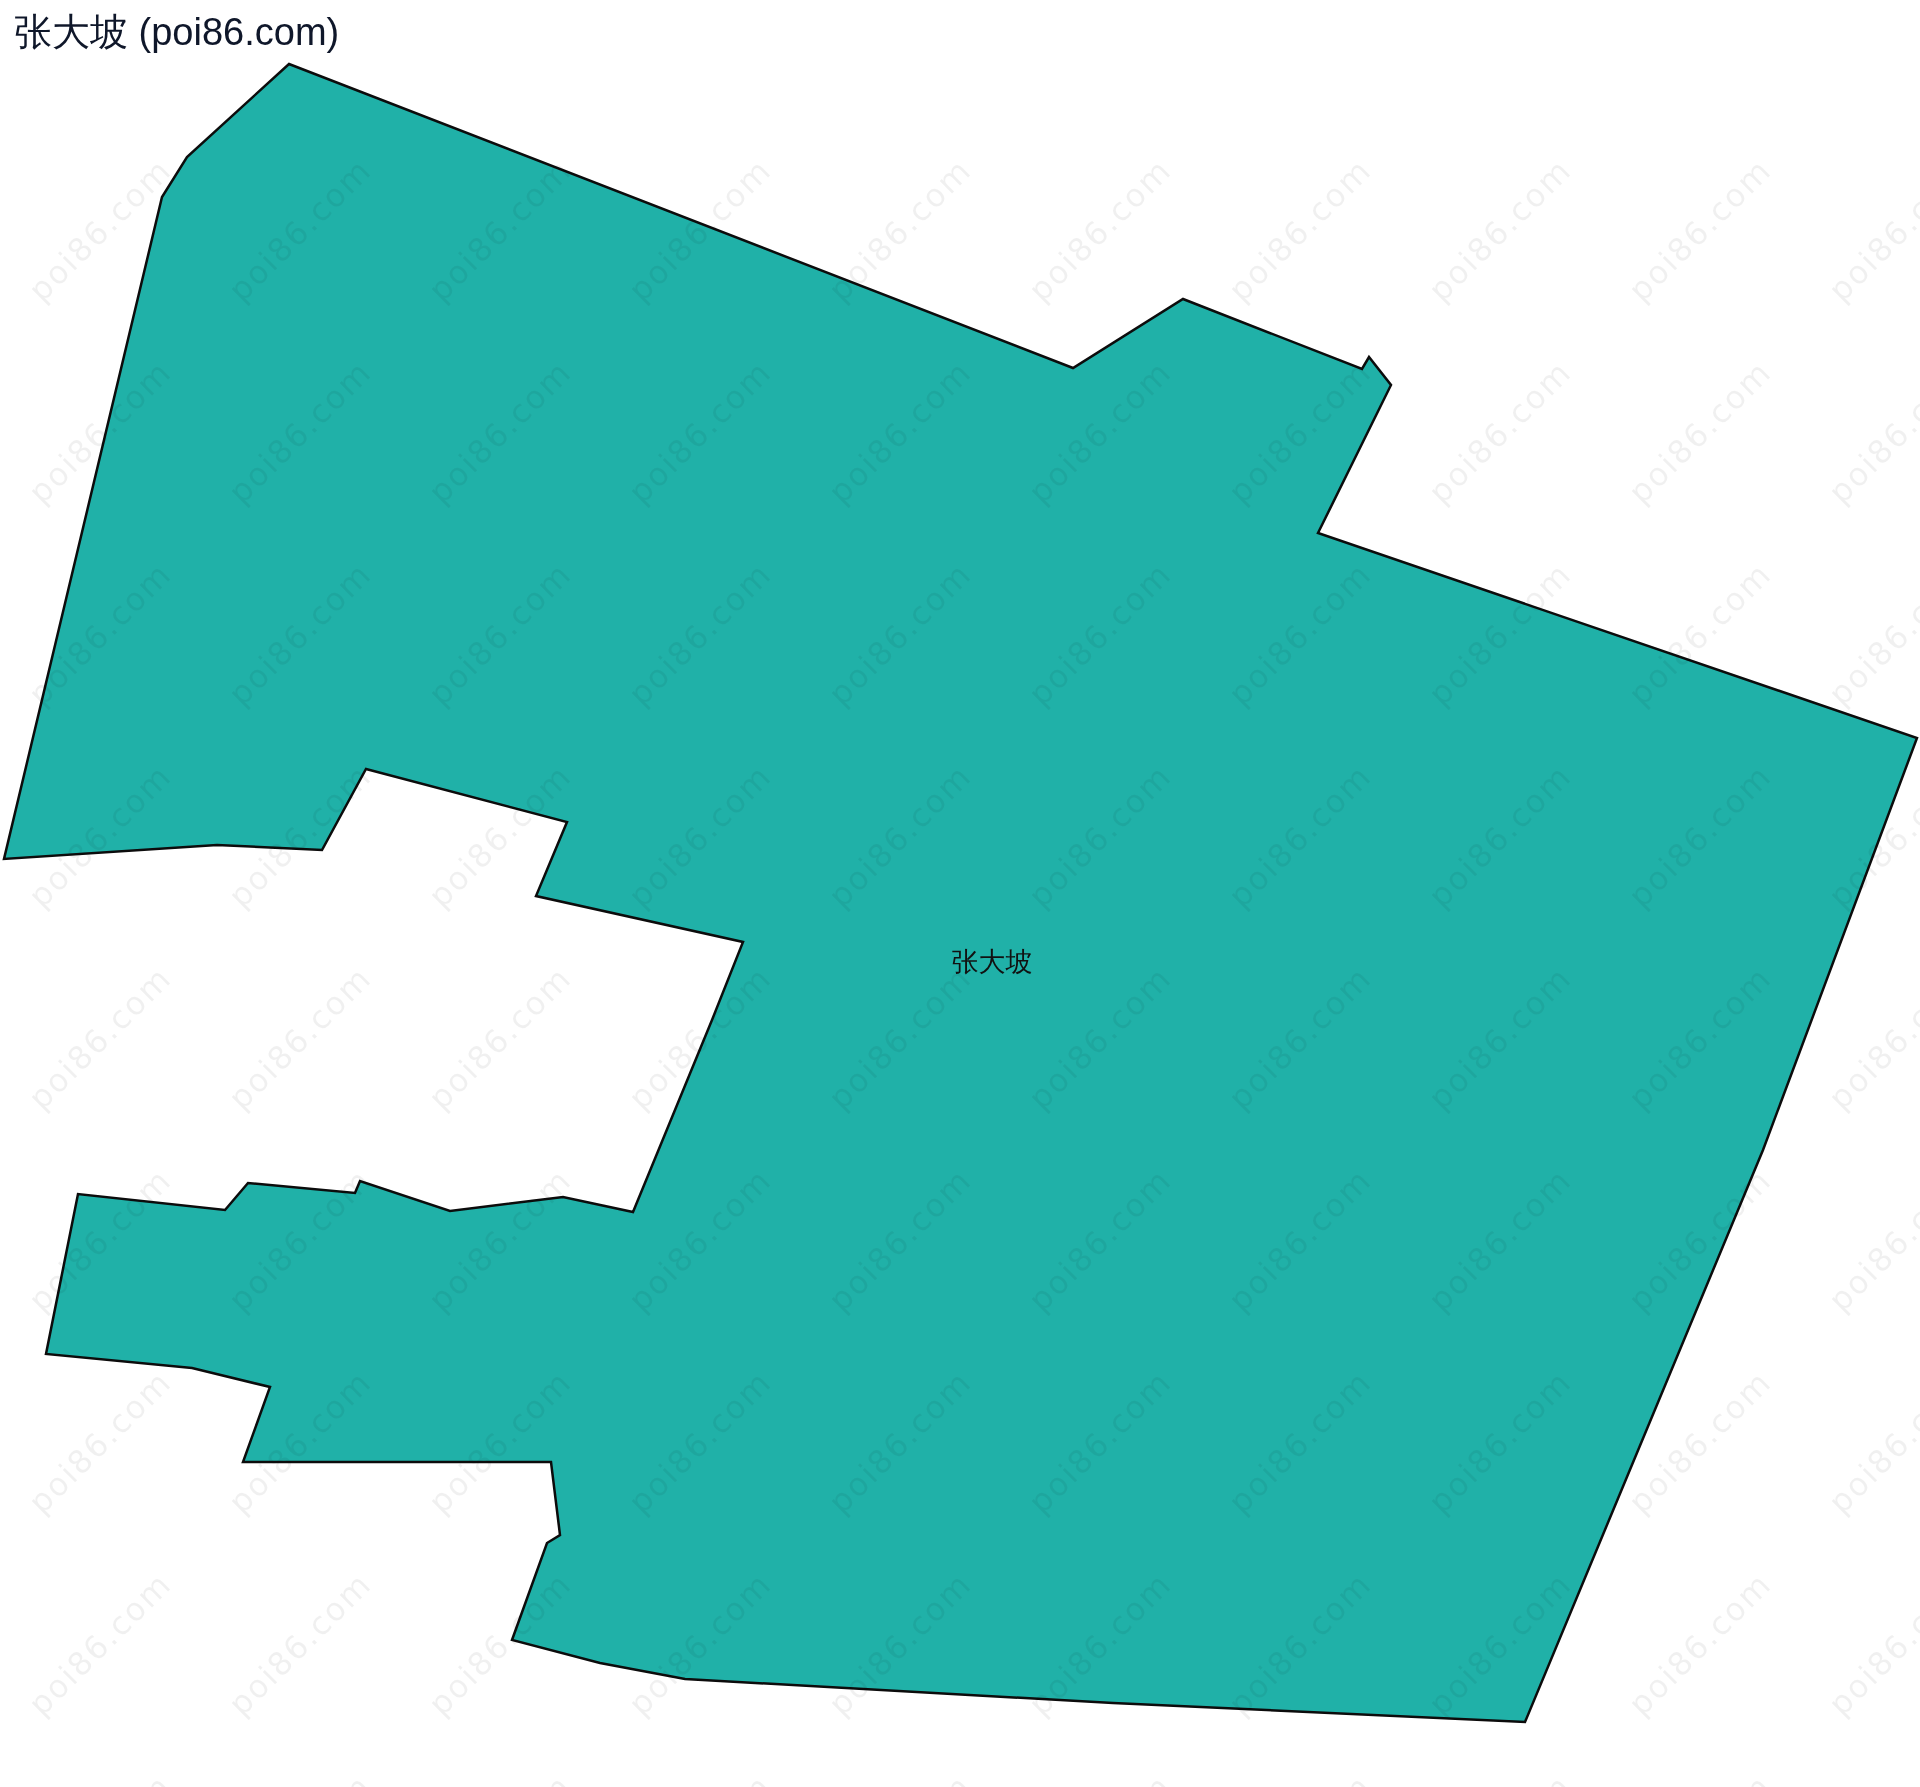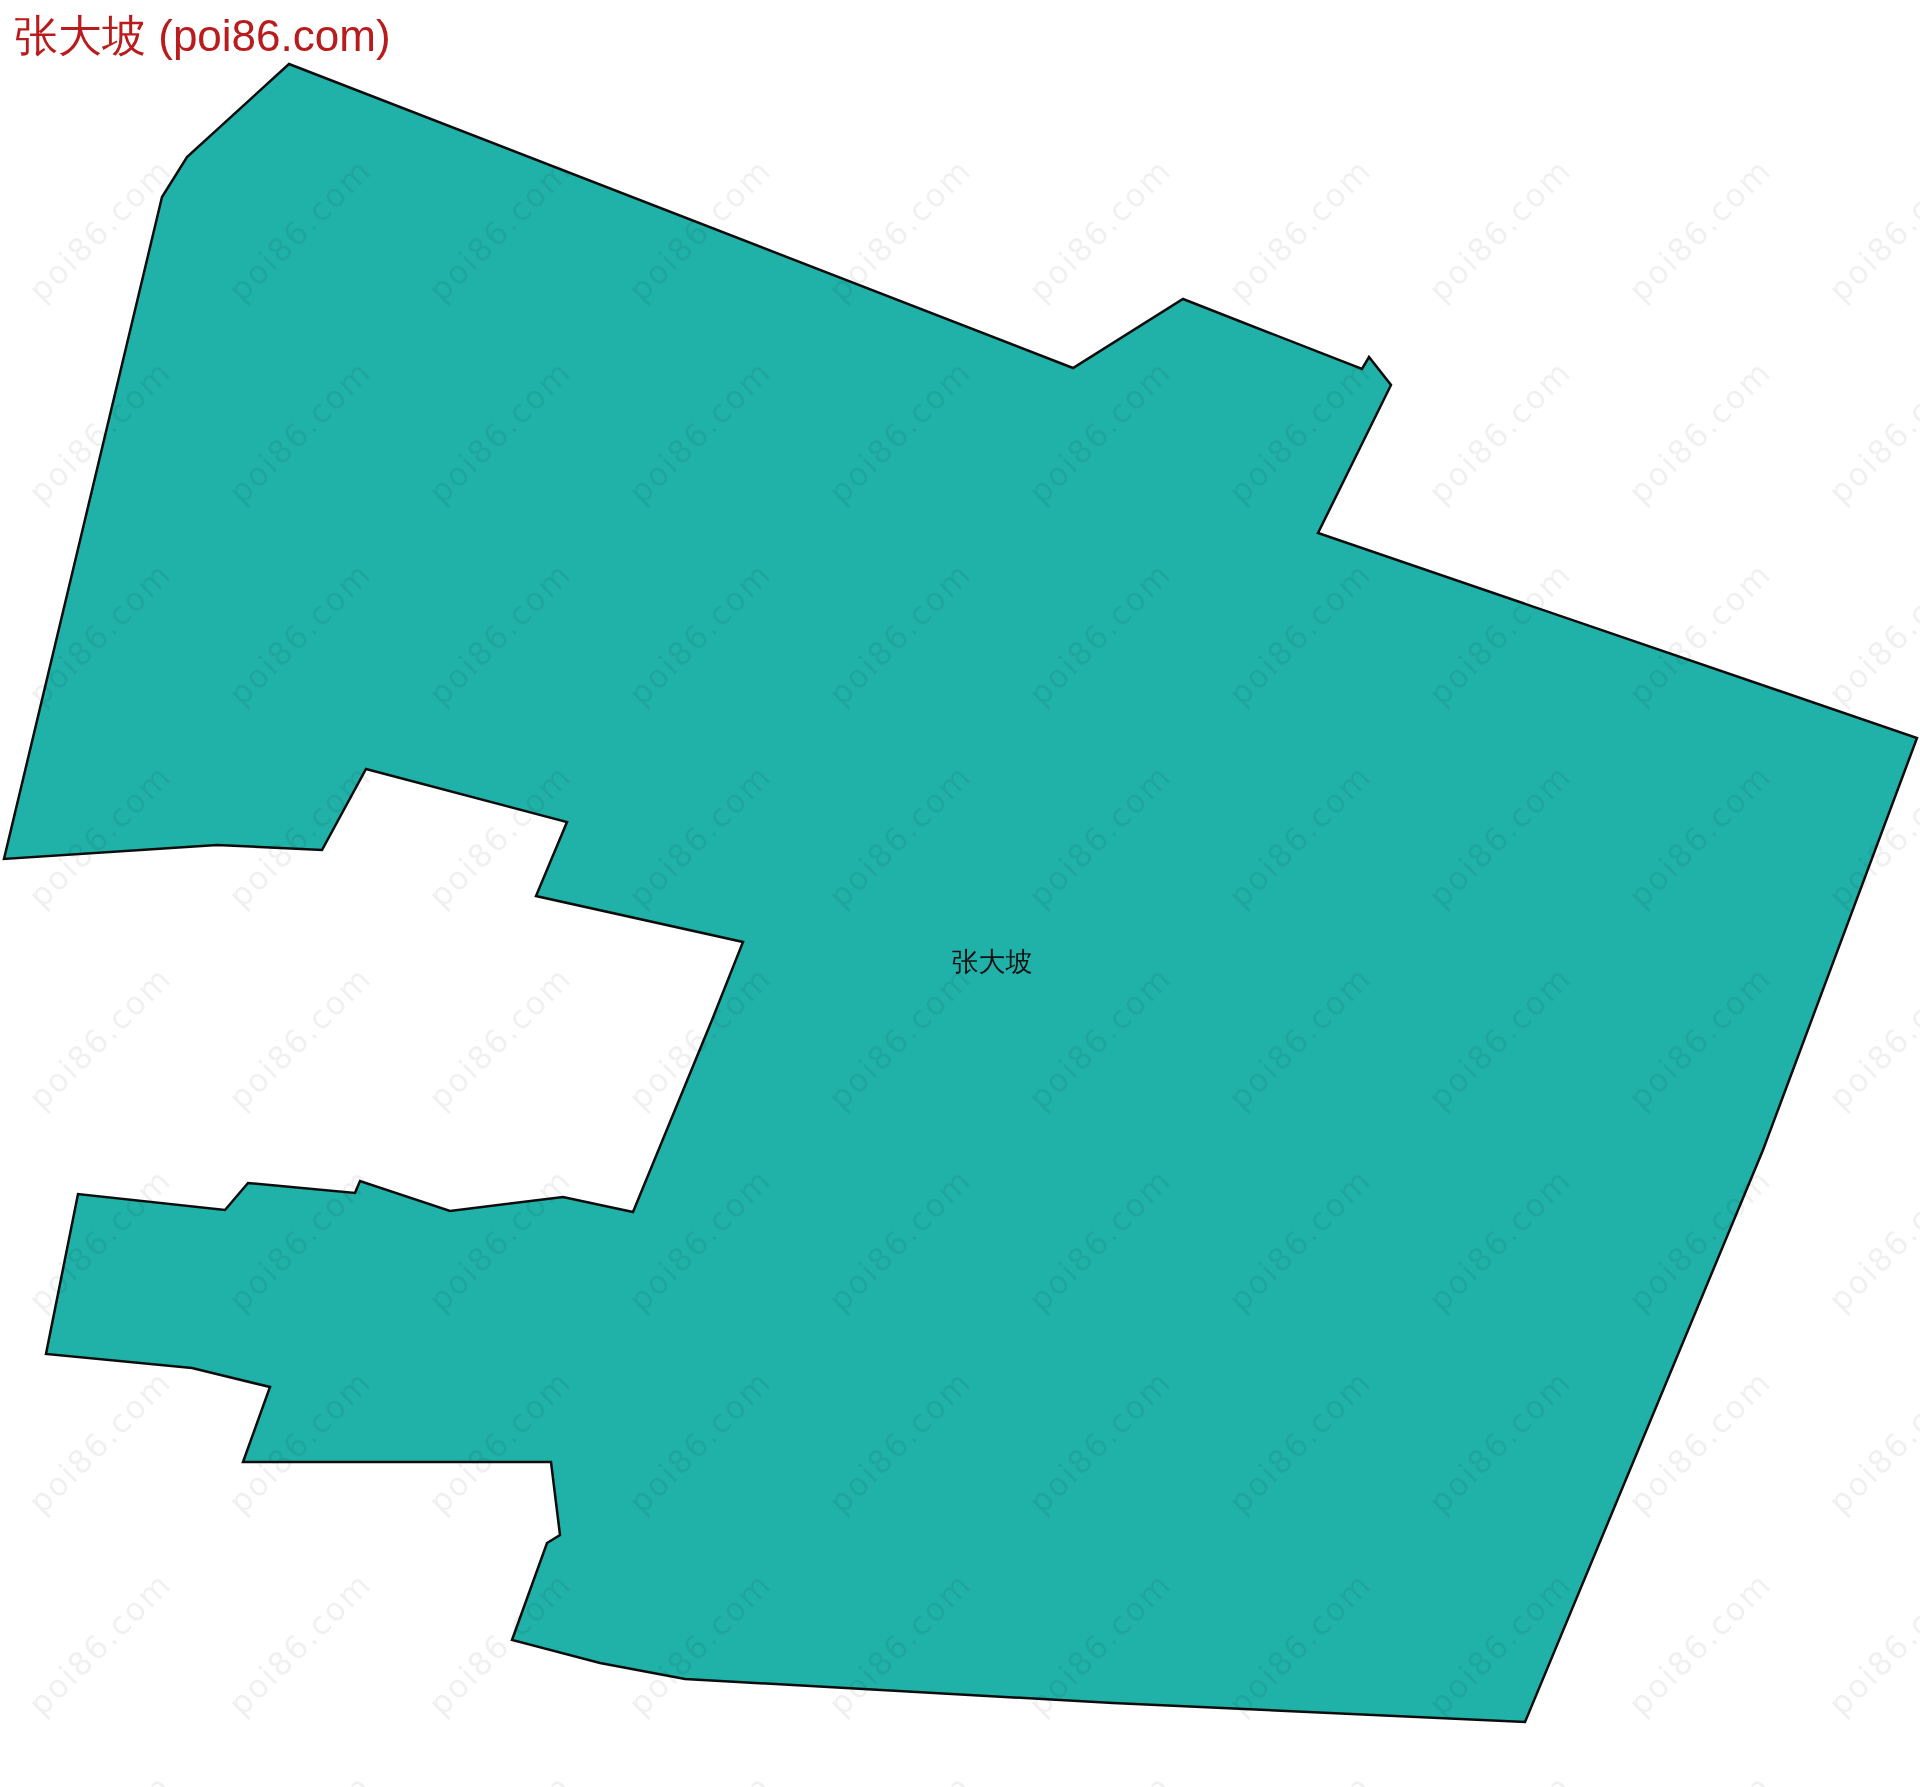--- a/index.html
+++ b/index.html
@@ -35,23 +35,23 @@
     white-space: nowrap;
     letter-spacing: 2px;
     transform: translate(-50%, -50%) rotate(-45deg);
     user-select: none;
     font-family: "DejaVu Sans", "Liberation Sans", sans-serif;
   }
   .page-title {
     position: absolute;
     left: 14px;
     top: 10px;
-    font-size: 44px;
+    font-size: 38px;
     line-height: 1.2;
-    color: #b91c1c;
+    color: #0f172a;
     white-space: nowrap;
   }
   .region-label {
     position: absolute;
     transform: translate(-50%, -50%);
     font-size: 27px;
     color: #111111;
     white-space: nowrap;
   }
 </style>

